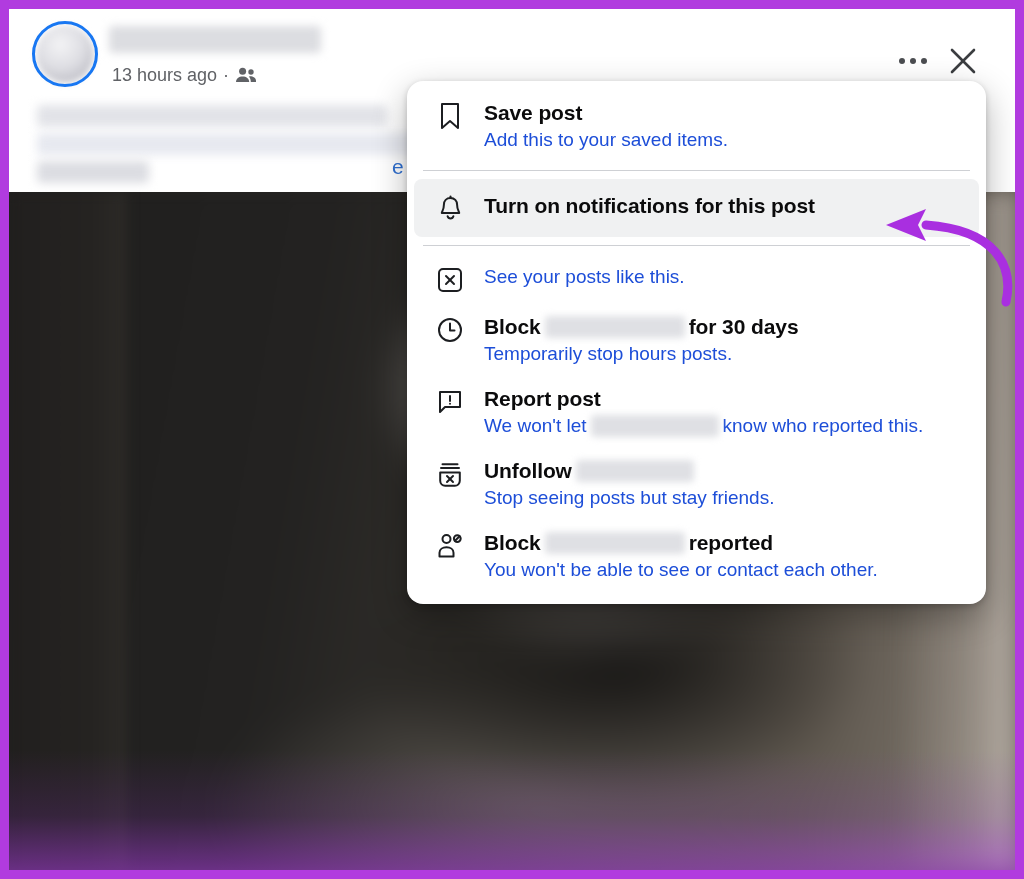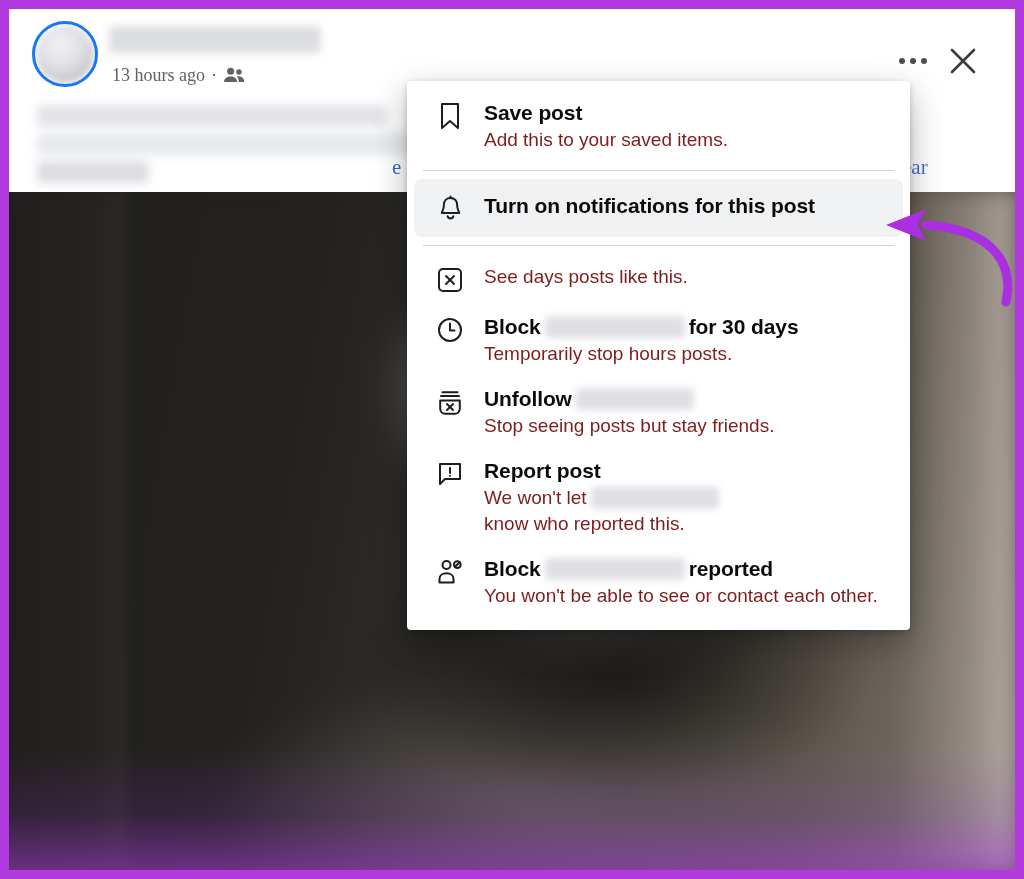--- a/index.html
+++ b/index.html
@@ -44,21 +44,20 @@
   
   .post-card {
     position: absolute;
     left: 0;
     top: 0;
     width: 1006px;
     height: 183px;
     background: #ffffff;
     border-radius: 10px 10px 0 0;
     overflow: hidden;
-    font-family: Liberation Serif, serif;
   }
 
   .avatar-wrap {
     position: absolute;
     left: 23px;
     top: 12px;
     width: 66px;
     height: 66px;
   }
   .avatar-ring {
@@ -241,23 +240,23 @@
     height: 678px;
     background: linear-gradient(90deg, rgba(0,0,0,0) 0%, rgba(200,190,180,0.30) 60%, rgba(220,212,204,0.55) 100%);
     filter: blur(10px);
   }
 
   
   .menu {
     position: absolute;
     left: 398px;
     top: 72px;
-    width: 503px;
+    width: 579px;
     background: #ffffff;
-    border-radius: 4px;
+    border-radius: 16px;
     box-shadow: 0 2px 6px rgba(0,0,0,0.18), 0 12px 34px rgba(0,0,0,0.30);
     padding: 9px 0 12px 0;
     z-index: 40;
     box-sizing: border-box;
   }
   .menu-item {
     display: flex;
     align-items: flex-start;
     gap: 19px;
     padding: 9px 14px 9px 21px;
@@ -286,21 +285,21 @@
     color: #0b0b0c;
     line-height: 27px;
     letter-spacing: -0.1px;
     display: flex;
     align-items: center;
     flex-wrap: wrap;
   }
   .mi-sub {
     font-size: 19px;
     font-weight: 400;
-    color: #7f1d1d;
+    color: #1d4ed8;
     line-height: 26px;
     margin-top: 1px;
     display: flex;
     align-items: center;
     flex-wrap: wrap;
   }
   .redact {
     display: inline-block;
     height: 22px;
     border-radius: 4px;
@@ -416,21 +415,21 @@
 
       <div class="menu-item">
         <span class="mi-icon">
           <svg width="26" height="26" viewBox="0 0 26 26" fill="none" stroke="#1c1e21" stroke-width="2" stroke-linejoin="round" stroke-linecap="round">
             <rect x="2" y="2" width="22" height="22" rx="4"></rect>
             <line x1="9" y1="9" x2="17" y2="17"></line>
             <line x1="17" y1="9" x2="9" y2="17"></line>
           </svg>
         </span>
         <span class="mi-text">
-          <span class="mi-sub">See days posts like this.</span>
+          <span class="mi-sub">See your posts like this.</span>
         </span>
       </div>
 
       <div class="menu-item">
         <span class="mi-icon">
           <svg width="26" height="26" viewBox="0 0 26 26" fill="none" stroke="#1c1e21" stroke-width="2" stroke-linecap="round" stroke-linejoin="round">
             <circle cx="13" cy="13" r="11"></circle>
             <path d="M13 6.5v7h4.5"></path>
           </svg>
         </span>
@@ -439,57 +438,57 @@
             <span>Block</span>
             <span class="redact w-name2"></span>
             <span>for 30 days</span>
           </span>
           <span class="mi-sub">Temporarily stop hours posts.</span>
         </span>
       </div>
 
       <div class="menu-item">
         <span class="mi-icon">
+          <svg width="26" height="26" viewBox="0 0 26 26" fill="none" stroke="#1c1e21" stroke-width="2" stroke-linecap="round" stroke-linejoin="round">
+            <path d="M3 3h20v15H8l-5 5z"></path>
+            <line x1="13" y1="7" x2="13" y2="12"></line>
+            <circle cx="13" cy="14.8" r="1" fill="#1c1e21" stroke="none"></circle>
+          </svg>
+        </span>
+        <span class="mi-text">
+          <span class="mi-title">Report post</span>
+          <span class="mi-sub">
+            <span>We won't let</span>
+            <span class="redact w-name4"></span>
+            <span>know who reported this.</span>
+          </span>
+        </span>
+      </div>
+
+      <div class="menu-item">
+        <span class="mi-icon">
           <svg width="26" height="27" viewBox="0 0 26 27" fill="none" stroke="#1c1e21" stroke-width="2" stroke-linecap="round" stroke-linejoin="round">
             <path d="M5.5 3.2h15"></path>
             <path d="M4 7h18"></path>
             <path d="M3.2 11.5h19.6v8.3a5 5 0 0 1-5 5H8.2a5 5 0 0 1-5-5z"></path>
             <line x1="10" y1="15" x2="16" y2="21"></line>
             <line x1="16" y1="15" x2="10" y2="21"></line>
           </svg>
         </span>
         <span class="mi-text">
           <span class="mi-title">
             <span>Unfollow</span>
             <span class="redact w-name3"></span>
           </span>
           <span class="mi-sub">Stop seeing posts but stay friends.</span>
         </span>
       </div>
 
       <div class="menu-item">
         <span class="mi-icon">
-          <svg width="26" height="26" viewBox="0 0 26 26" fill="none" stroke="#1c1e21" stroke-width="2" stroke-linecap="round" stroke-linejoin="round">
-            <path d="M3 3h20v15H8l-5 5z"></path>
-            <line x1="13" y1="7" x2="13" y2="12"></line>
-            <circle cx="13" cy="14.8" r="1" fill="#1c1e21" stroke="none"></circle>
-          </svg>
-        </span>
-        <span class="mi-text">
-          <span class="mi-title">Report post</span>
-          <span class="mi-sub">
-            <span>We won't let</span>
-            <span class="redact w-name4"></span>
-            <span>know who reported this.</span>
-          </span>
-        </span>
-      </div>
-
-      <div class="menu-item">
-        <span class="mi-icon">
           <svg width="27" height="26" viewBox="0 0 27 26" fill="none" stroke="#1c1e21" stroke-width="2" stroke-linecap="round" stroke-linejoin="round">
             <circle cx="9.5" cy="6" r="4"></circle>
             <path d="M2.5 23.5v-3.8c0-3.3 3.1-5.4 7-5.4s7 2.1 7 5.4v3.8z"></path>
             <circle cx="20.3" cy="5.6" r="3.4"></circle>
             <line x1="18" y1="7.8" x2="22.6" y2="3.3"></line>
           </svg>
         </span>
         <span class="mi-text">
           <span class="mi-title">
             <span>Block</span>

